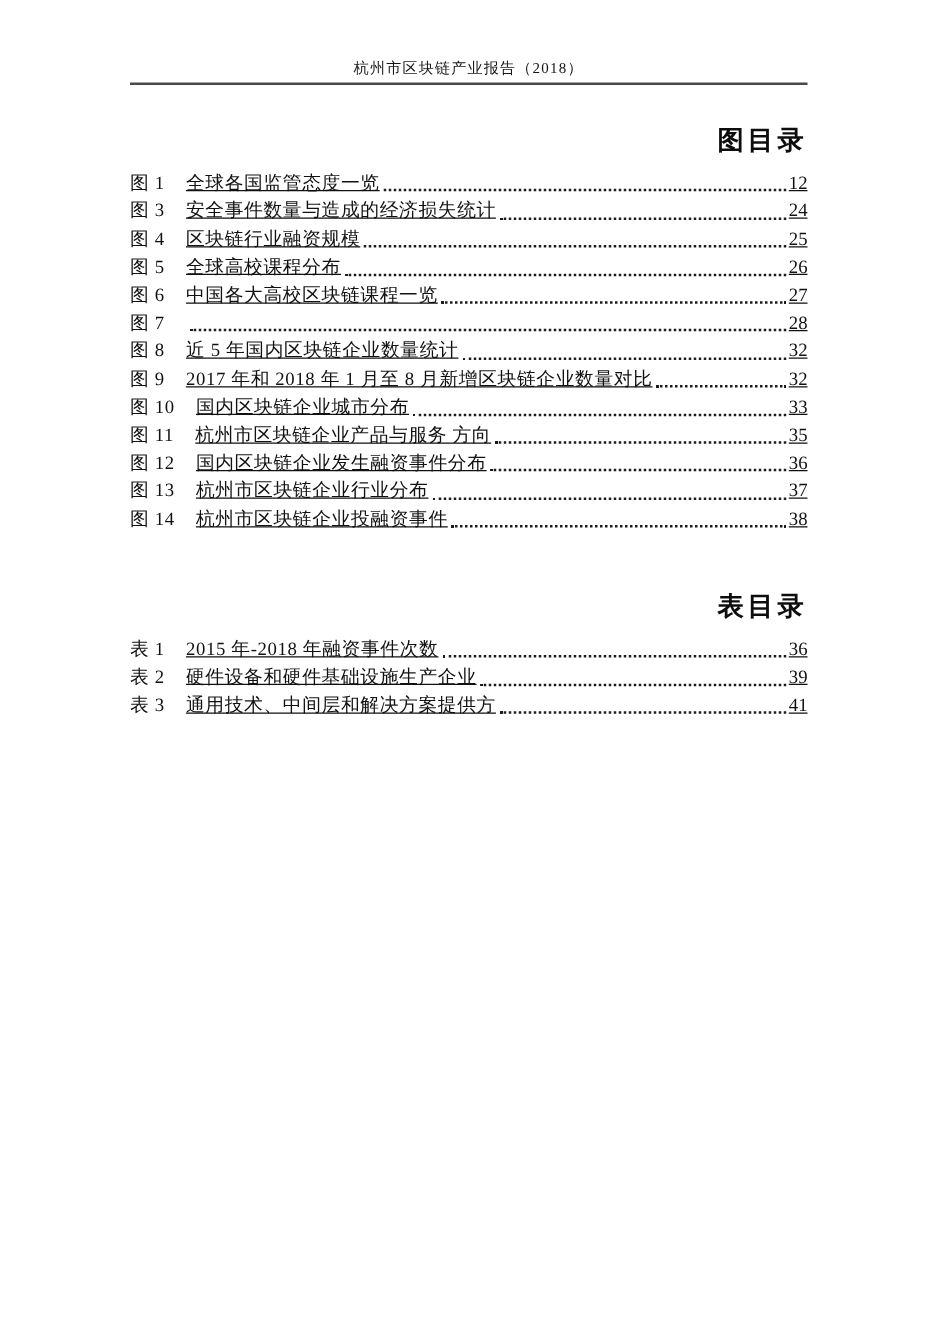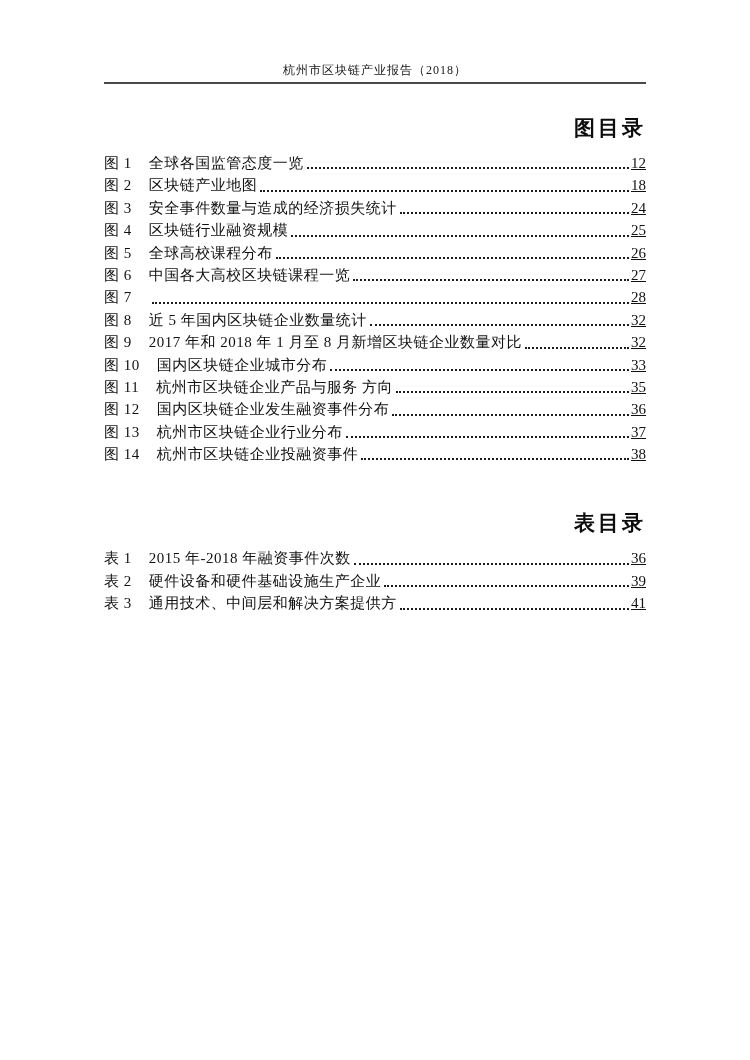--- a/index.html
+++ b/index.html
@@ -3,21 +3,21 @@
 <meta charset="utf-8">
 <style>
   * { margin: 0; padding: 0; box-sizing: border-box; }
   html, body { background: #ffffff; }
   .page {
     width: 750px;
     height: 1060px;
     background: #ffffff;
     font-family: "Liberation Serif", "DejaVu Serif", serif;
     color: #1a1a1a;
-    padding: 16px 104px;
+    padding: 0 104px;
     overflow: hidden;
     position: relative;
   }
   .header-title {
     margin-top: 47px;
     text-align: center;
     font-size: 12px;
     letter-spacing: 1px;
     color: #161616;
     line-height: 14px;
@@ -50,20 +50,21 @@
     justify-content: center;
   }
   .toc-label {
     white-space: pre;
     margin-right: 17px;
     flex: 0 0 auto;
   }
   .toc-text {
     white-space: pre;
     flex: 0 1 auto;
+    text-decoration: underline;
   }
   .toc-leader {
     flex: 1 1 auto;
     min-width: 12px;
     align-self: flex-end;
     border-bottom: 2px dotted #1c1c1c;
     margin: 0 2px 5px 3px;
     height: 0;
   }
   .toc-page {
@@ -81,26 +82,20 @@
   <div class="header-rule"></div>
 
   <div class="section-title figures">图目录</div>
 
   <div class="toc-list">
     <div class="toc-row">
       <span class="toc-label">图 1</span>
       <span class="toc-text">全球各国监管态度一览</span>
       <span class="toc-leader"></span>
       <span class="toc-page">12</span>
-    </div>
-    <div class="toc-row">
-      <span class="toc-label">图 2</span>
-      <span class="toc-text">区块链产业地图</span>
-      <span class="toc-leader"></span>
-      <span class="toc-page">18</span>
     </div>
     <div class="toc-row">
       <span class="toc-label">图 3</span>
       <span class="toc-text">安全事件数量与造成的经济损失统计</span>
       <span class="toc-leader"></span>
       <span class="toc-page">24</span>
     </div>
     <div class="toc-row">
       <span class="toc-label">图 4</span>
       <span class="toc-text">区块链行业融资规模</span>

